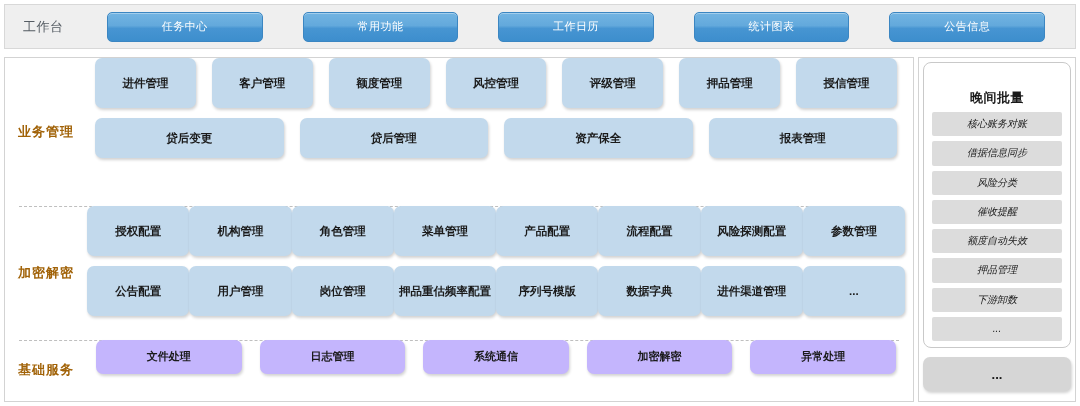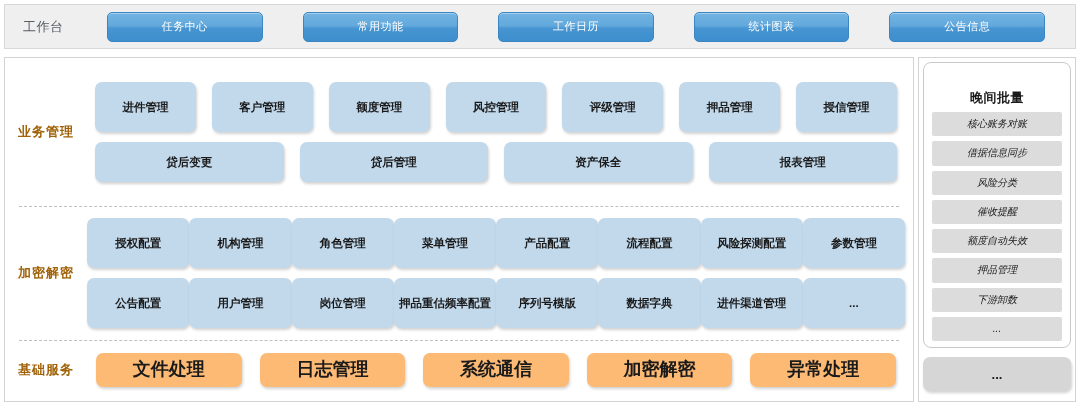--- a/index.html
+++ b/index.html
@@ -60,36 +60,36 @@
     border-top: 1px dashed #bfbfbf; height: 0;
   }
   .div1 { top: 148px; }
   .div2 { top: 282px; }
 
   .sec-label {
     width: 82px; flex: 0 0 82px;
     font-size: 13px; font-weight: bold; color: #a16207;
     text-align: center; letter-spacing: 1px;
   }
-  .sec-rows { flex: 1 1 auto; display: flex; flex-direction: column; justify-content: center; height: 100%; }
+  .sec-rows { flex: 1 1 auto; display: flex; flex-direction: column; justify-content: flex-start; height: 100%; }
   .row { display: flex; align-items: center; }
 
   .tile {
     background: #c2d9ec;
     border-radius: 7px;
     box-shadow: 1px 2px 3px rgba(0,0,0,.18);
     color: #1a1a1a;
     font-size: 11.5px; font-weight: bold;
     display: flex; align-items: center; justify-content: center;
     text-align: center;
     line-height: 1.25;
     cursor: pointer;
     padding: 2px 4px;
   }
-  .tile.gray { background: #fdba74; font-size: 18px; }
+  .tile.gray { background: #c4b5fd; font-size: 11px; }
 
   
   .row-b1 { height: 50px; margin-bottom: 10px; padding-right: 8px; }
   .row-b1 .tile { height: 50px; flex: 1 1 0; margin: 0 8px; }
   
   .row-b2 { height: 40px; padding-right: 8px; }
   .row-b2 .tile { height: 40px; flex: 1 1 0; margin: 0 8px; }
 
   
   .row-c { height: 50px; padding-right: 8px; }

